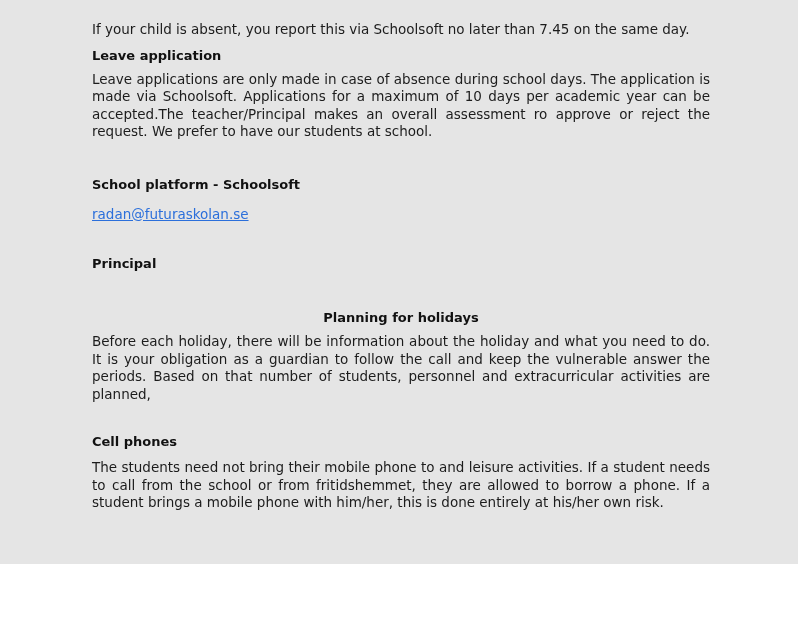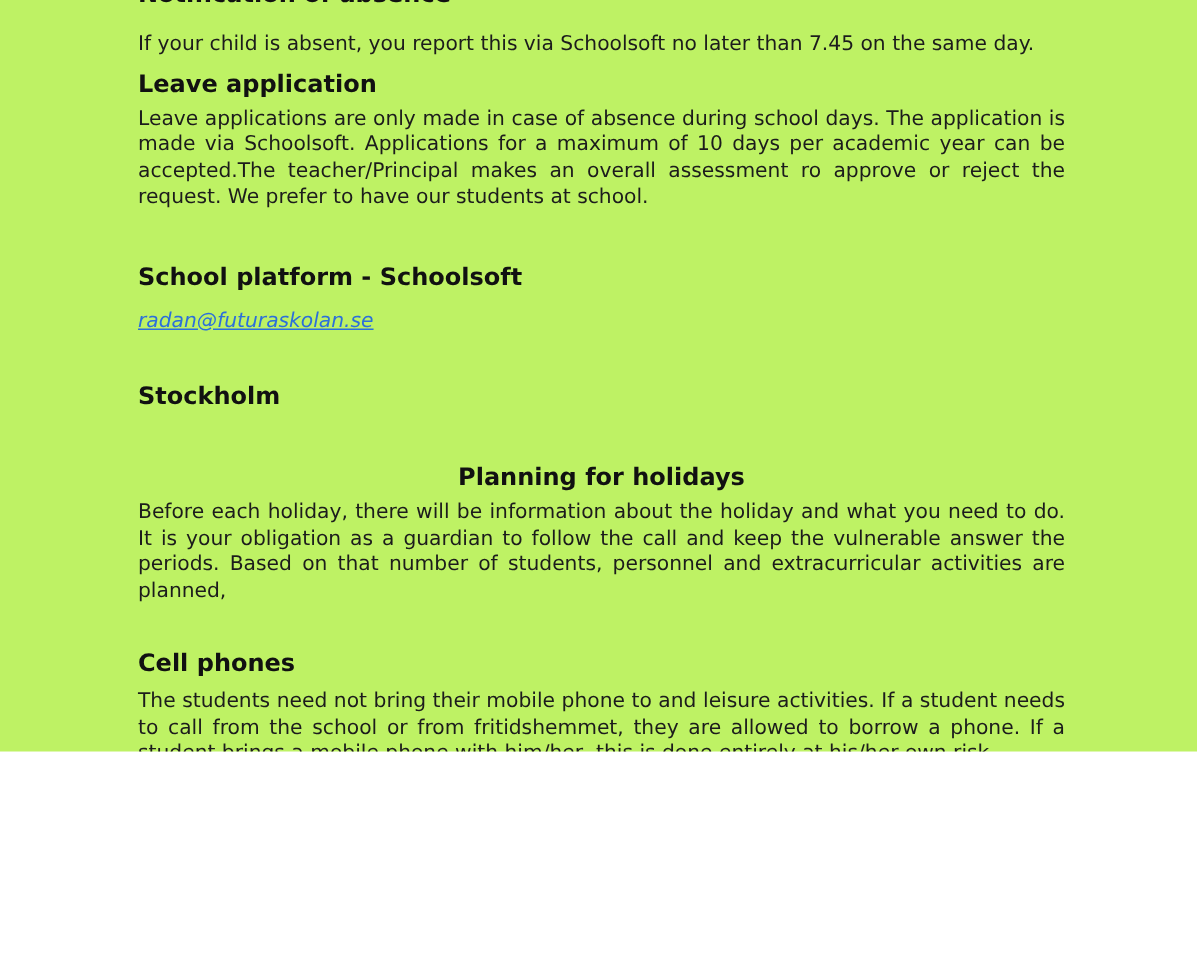--- a/index.html
+++ b/index.html
@@ -6,47 +6,47 @@
   html, body { margin: 0; padding: 0; }
   body {
     width: 798px;
     height: 640px;
     overflow: hidden;
     background: #ffffff;
     font-family: "DejaVu Sans", sans-serif;
   }
   .page {
     width: 798px;
-    height: 501px;
+    height: 564px;
     overflow: hidden;
-    background: #bef264;
+    background: #e5e5e5;
     position: relative;
   }
   .content {
     position: absolute;
     left: 92px;
     top: -13px;
     width: 618px;
     color: #1c1c1c;
     font-size: 13.5px;
     line-height: 17.5px;
   }
   .heading {
     font-weight: bold;
     margin: 0;
-    font-size: 16px;
+    font-size: 13px;
     line-height: 18px;
     color: #111111;
   }
   .para {
     margin: 0;
     text-align: justify;
   }
   .line { text-align: left; }
-  .email-line { margin: 0; font-style: italic; }
+  .email-line { margin: 0; }
   .email-link {
     color: #2b6fdb;
     text-decoration: underline;
     cursor: pointer;
   }
   
   .mt6  { margin-top: 6px; }
   .mt8  { margin-top: 8px; }
   .mt10 { margin-top: 10px; }
   .mt12 { margin-top: 12px; }
@@ -71,21 +71,21 @@
     <p class="para mt6">Leave applications are only made in case of absence during school days. The application is made via Schoolsoft. Applications for a maximum of 10 days per academic year can be accepted.The teacher/Principal makes an overall assessment ro approve or reject the request. We prefer to have our students at school.</p>
 
     <h2 class="heading mt34">School platform - Schoolsoft</h2>
 
 
 
     <p class="email-line mt12">
       <a class="email-link">radan@futuraskolan.se</a>
     </p>
 
-    <h2 class="heading mt32">Stockholm</h2>
+    <h2 class="heading mt32">Principal</h2>
 
 
     <h2 class="heading mt36">Planning for holidays</h2>
 
     <p class="para mt6">Before each holiday, there will be information about the holiday and what you need to do. It is  your obligation as a guardian to follow the call and keep the vulnerable answer the periods. Based on that number of students, personnel and extracurricular activities are planned,</p>
 
     <h2 class="heading mt30">Cell phones</h2>
 
     <p class="para mt8">The students need not bring their mobile phone to and leisure activities. If a student needs to call from the school or from fritidshemmet, they are allowed to borrow a phone. If a  student brings a mobile phone with him/her, this is done entirely at his/her own risk.</p>
 

